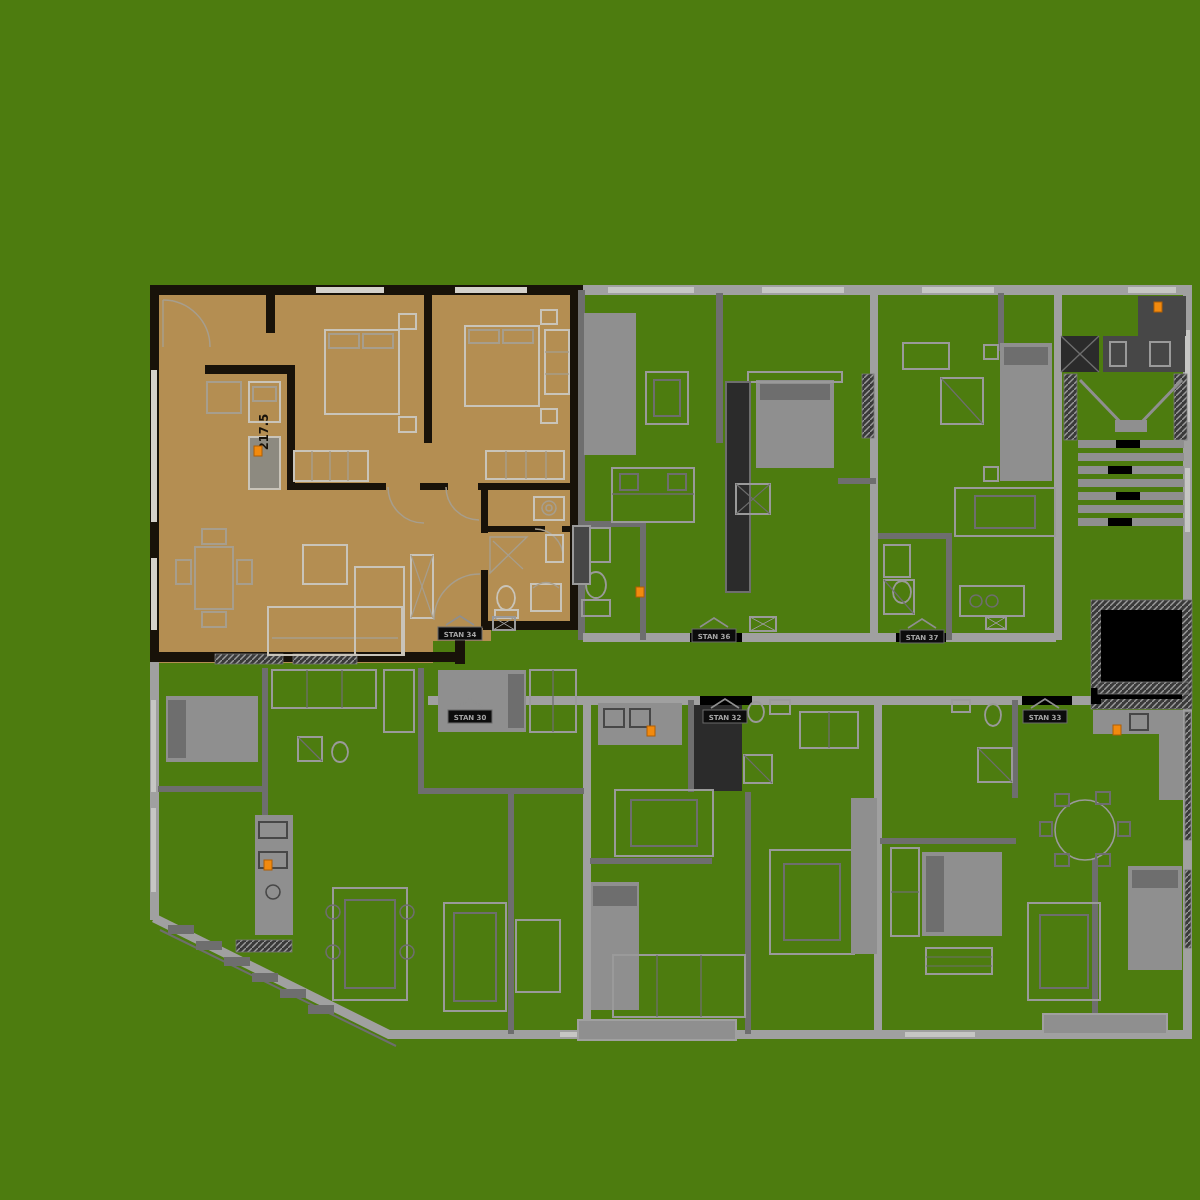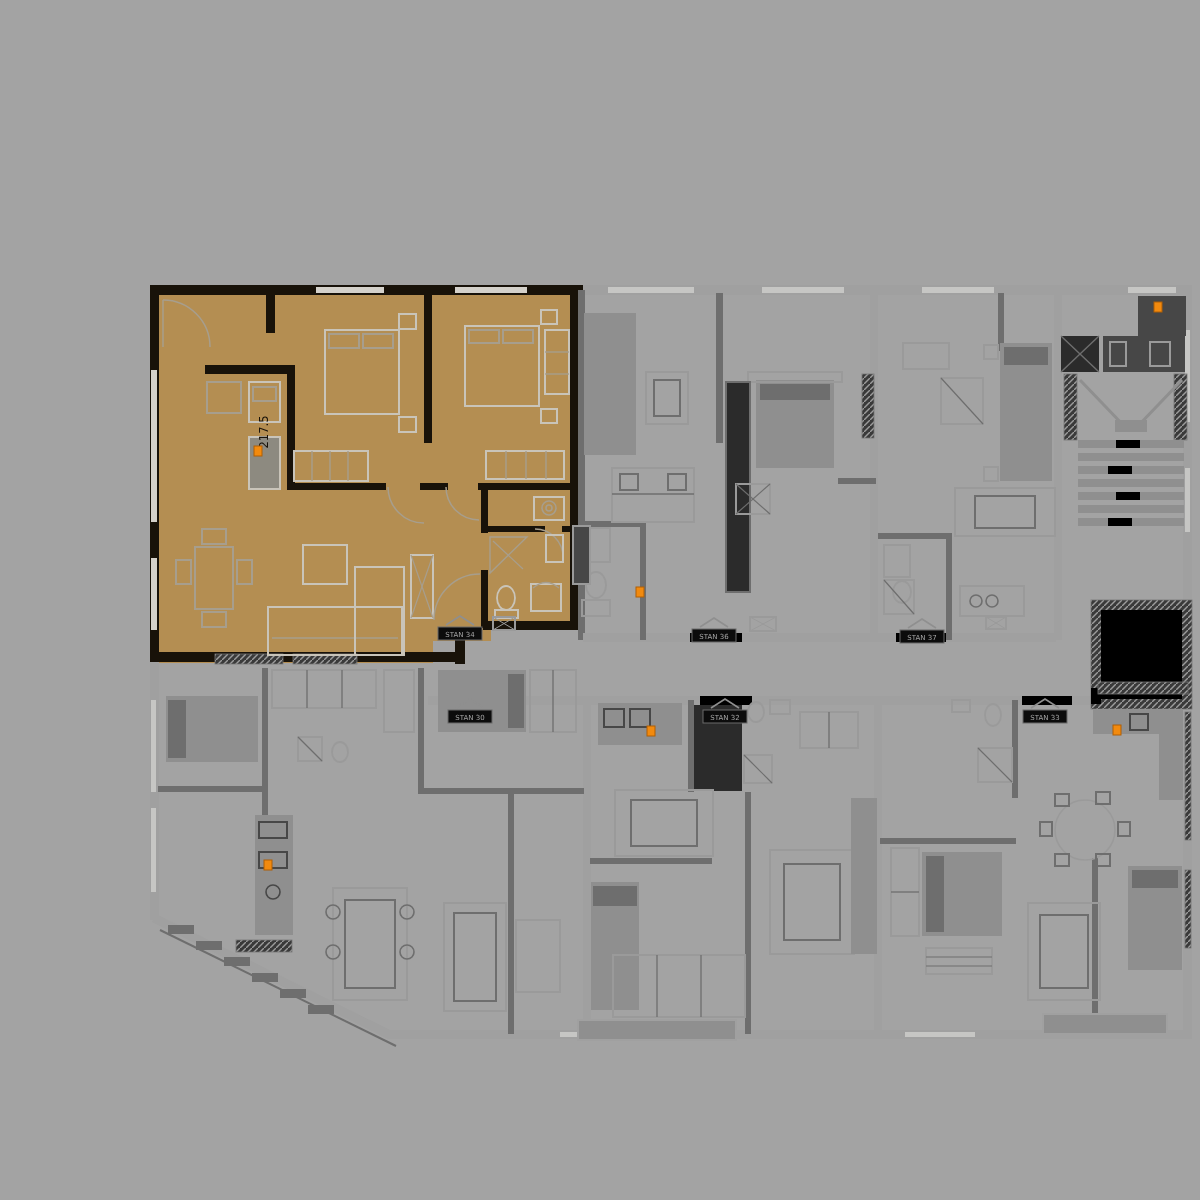--- a/index.html
+++ b/index.html
@@ -1,16 +1,16 @@
 <!DOCTYPE html>
 <html><head>
 <meta charset="utf-8">
 <style>
   html,body{margin:0;padding:0;background:#000;}
-  .stage{position:relative;width:1200px;height:1200px;background:#a3a3a3;overflow:hidden;}
+  .stage{position:relative;width:1200px;height:1200px;background:#4d7c0f;overflow:hidden;font-weight:bold;}
   svg{display:block}
   text{font-family:"DejaVu Sans","Liberation Sans",sans-serif;}
 </style>
 </head>
 <body>
 
 <div class="stage">
   <svg id="plan-svg" width="1200" height="1200" viewBox="0 0 1200 1200">
     <defs>
       <pattern id="hatch" width="6" height="6" patternUnits="userSpaceOnUse">

